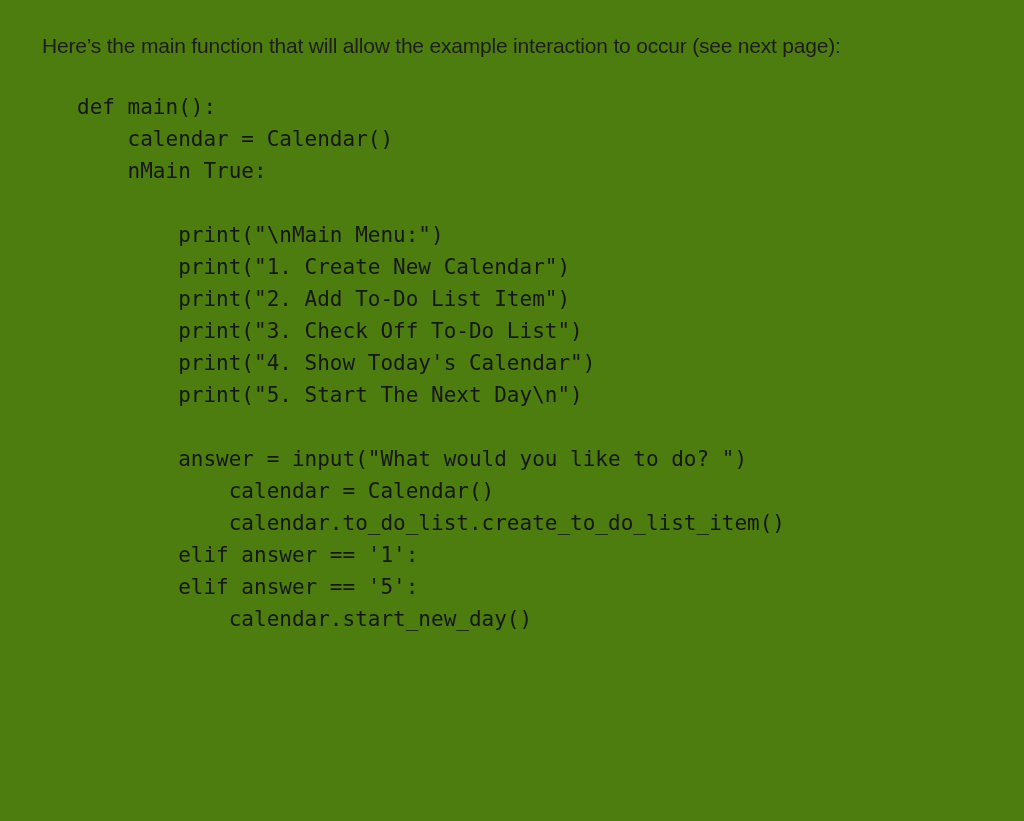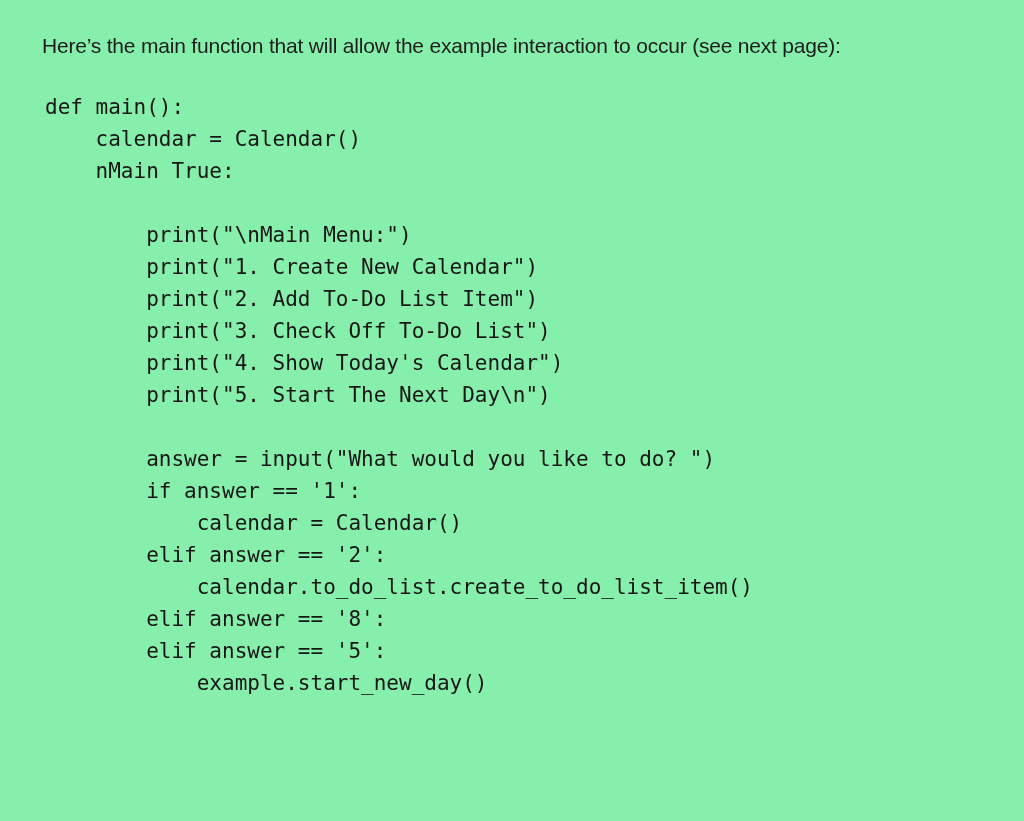--- a/index.html
+++ b/index.html
@@ -4,21 +4,21 @@
 <style>
   html, body {
     margin: 0;
     padding: 0;
     background: #ffffff;
   }
   .page {
     position: relative;
     width: 1024px;
     height: 821px;
-    background: #86efac;
+    background: #4d7c0f;
     overflow: hidden;
     font-family: "Liberation Sans", sans-serif;
   }
   .intro {
     position: absolute;
     left: 42px;
     top: 33px;
     margin: 0;
     font-family: "Liberation Sans", sans-serif;
     font-size: 21px;
@@ -32,20 +32,21 @@
     left: 45px;
     top: 91px;
     font-family: "DejaVu Sans Mono", "Liberation Mono", monospace;
     font-size: 21px;
     color: #161616;
   }
   .code-line {
     white-space: pre;
     height: 32px;
     line-height: 32px;
+    margin-left: 32px;
   }
 </style>
 </head>
 <body>
 
 <div class="page">
   <p class="intro">Here’s the main function that will allow the example interaction to occur (see next page):</p>
 
   <div class="code-block">
     <div class="code-line">def main():</div>
@@ -53,21 +54,19 @@
     <div class="code-line">    nMain True:</div>
     <div class="code-line"></div>
     <div class="code-line">        print("\nMain Menu:")</div>
     <div class="code-line">        print("1. Create New Calendar")</div>
     <div class="code-line">        print("2. Add To-Do List Item")</div>
     <div class="code-line">        print("3. Check Off To-Do List")</div>
     <div class="code-line">        print("4. Show Today's Calendar")</div>
     <div class="code-line">        print("5. Start The Next Day\n")</div>
     <div class="code-line"></div>
     <div class="code-line">        answer = input("What would you like to do? ")</div>
-    <div class="code-line">        if answer == '1':</div>
     <div class="code-line">            calendar = Calendar()</div>
-    <div class="code-line">        elif answer == '2':</div>
     <div class="code-line">            calendar.to_do_list.create_to_do_list_item()</div>
-    <div class="code-line">        elif answer == '8':</div>
+    <div class="code-line">        elif answer == '1':</div>
     <div class="code-line">        elif answer == '5':</div>
-    <div class="code-line">            example.start_new_day()</div>
+    <div class="code-line">            calendar.start_new_day()</div>
   </div>
 </div>
 
 </body></html>

